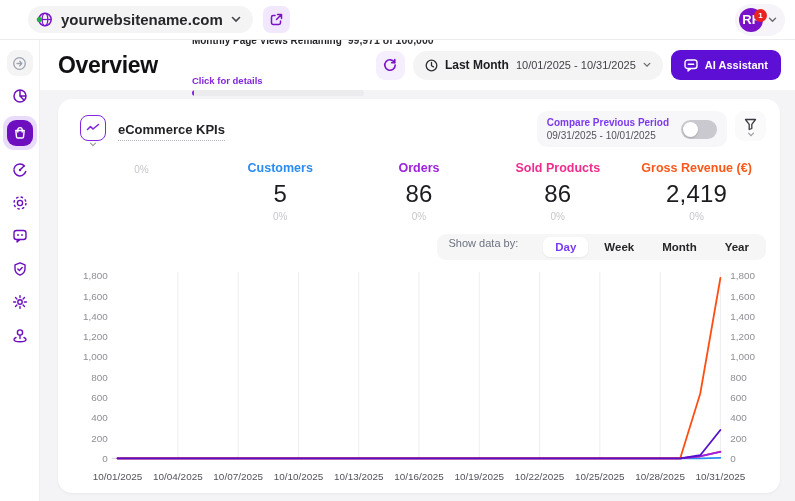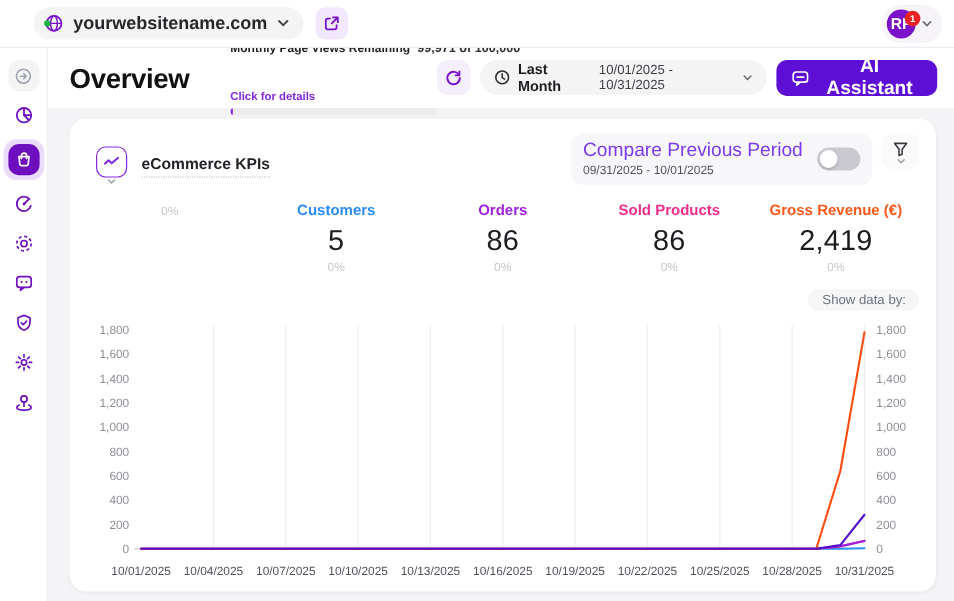--- a/index.html
+++ b/index.html
@@ -40,46 +40,46 @@
   .main { margin-left:40px; padding-top:40px; }
   .page-header { height:50px; background:#fff; display:flex; align-items:center; padding:0 14px 0 18px; }
   .page-title { font-size:23px; font-weight:700; letter-spacing:-0.3px; color:#111114; }
   .pv-block { margin-left:34px; width:172px; }
   .pv-row1 { display:flex; align-items:baseline; gap:6px; }
   .pv-label { font-size:10px; font-weight:700; color:#1f1f24; white-space:nowrap; }
   .pv-usage { font-size:10.5px; font-weight:600; color:#2c2c31; white-space:nowrap; }
   .pv-link { font-size:9.5px; font-weight:600; color:#8326dd; cursor:pointer;margin-top:29px; }
   .pv-bar { margin-top:4px; height:6px; border-radius:3px; background:#ececee; overflow:hidden; }
   .pv-fill { height:100%; width:1%; background:#8326dd; border-radius:3px; }
-  .hdr-right { margin-left:auto; display:flex; gap:8px; }
+  .hdr-right { margin-left:auto; display:flex; align-items:center; gap:8px; }
   .refresh-btn { width:29px; height:29px; border:none; border-radius:9px; background:#f5effd;
     display:flex; align-items:center; justify-content:center; cursor:pointer; }
   .date-pill { display:flex; align-items:center; gap:7px; height:29px; border-radius:15px;
     background:#f4f4f5; padding:0 12px; cursor:pointer; }
   .date-preset { font-size:12px; font-weight:700; color:#1c1c21; }
   .date-range { font-size:11px; color:#3f3f46; }
   .ai-btn { display:flex; align-items:center; gap:7px; height:30px; border:none; border-radius:9px;
-    background:#5e0fd6; color:#fff; font-size:16px; font-weight:700; padding:0 13px; cursor:pointer;
+    background:#5e0fd6; color:#fff; font-size:11px; font-weight:700; padding:0 13px; cursor:pointer;
     font-family:"Liberation Sans", sans-serif; }
 
   
   .content { padding:9px 15px 9px 18px; }
   .card { background:#fff; border-radius:14px; box-shadow:0 1px 3px rgba(20,20,40,.05);
     padding:12px 14px 10px; height:394px; display:flex; flex-direction:column; }
   .card-head { display:flex; align-items:flex-end; }
   .card-title-wrap { display:flex; align-items:center; gap:12px; margin-left:8px; }
   .card-icon-box { display:flex; flex-direction:column; align-items:center; gap:1px; }
   .card-icon { width:26px; height:26px; border:1.6px solid #8326dd; border-radius:8px;
     display:flex; align-items:center; justify-content:center; }
   .card-title { font-size:13px; font-weight:700; color:#222227;
     border-bottom:1px dotted #b9b9c2; padding-bottom:3px; }
   .card-head-right { margin-left:auto; display:flex; align-items:flex-start; gap:8px; }
   .compare-pill { display:flex; align-items:center; gap:12px; background:#f7f7f9;
     border-radius:10px; padding:6px 10px; }
-  .compare-label { font-size:16px; font-weight:400; color:#7c3aed; }
+  .compare-label { font-size:10px; font-weight:700; color:#7c3aed; }
   .compare-range { font-size:10px; color:#52525b; margin-top:2px; }
   .toggle { width:36px; height:19px; border-radius:10px; background:#c9c9cf; position:relative;
     cursor:pointer; border:none; }
   .toggle-knob { position:absolute; left:2px; top:2px; width:15px; height:15px; border-radius:50%;
     background:#fff; box-shadow:0 1px 2px rgba(0,0,0,.2); }
   .filter-btn { display:flex; flex-direction:column; align-items:center; gap:1px; background:#fafafb;
     border:none; border-radius:9px; padding:7px 9px 4px; cursor:pointer; }
 
   
   .kpi-row { display:flex; margin-top:14px; }
@@ -334,20 +334,26 @@
           <div class="kpi">
             <div class="kpi-label" style="color: rgb(248, 89, 27);">Gross Revenue (€)</div>
             <div class="kpi-value">2,419</div>
             <div class="kpi-pct">0%</div>
           </div>
         </div>
 
       <div class="showdata-row">
         <div class="showdata-pill">
           <span class="showdata-label">Show data by:</span>
+          <span id="sd-tabs" style="display:flex;align-items:center;gap:4px;">
+              <span class="sd-tab active">Day</span>
+              <span class="sd-tab">Week</span>
+              <span class="sd-tab">Month</span>
+              <span class="sd-tab">Year</span>
+            </span>
         </div>
       </div>
 
       <div class="chart-wrap" id="chart">
           <svg viewBox="0 0 700 232" width="100%" height="100%" preserveAspectRatio="none">
             <line x1="106.8" y1="6" x2="106.8" y2="194" stroke="#ededf0" stroke-width="1"></line>
             <line x1="167.6" y1="6" x2="167.6" y2="194" stroke="#ededf0" stroke-width="1"></line>
             <line x1="228.4" y1="6" x2="228.4" y2="194" stroke="#ededf0" stroke-width="1"></line>
             <line x1="289.2" y1="6" x2="289.2" y2="194" stroke="#ededf0" stroke-width="1"></line>
             <line x1="350" y1="6" x2="350" y2="194" stroke="#ededf0" stroke-width="1"></line>

